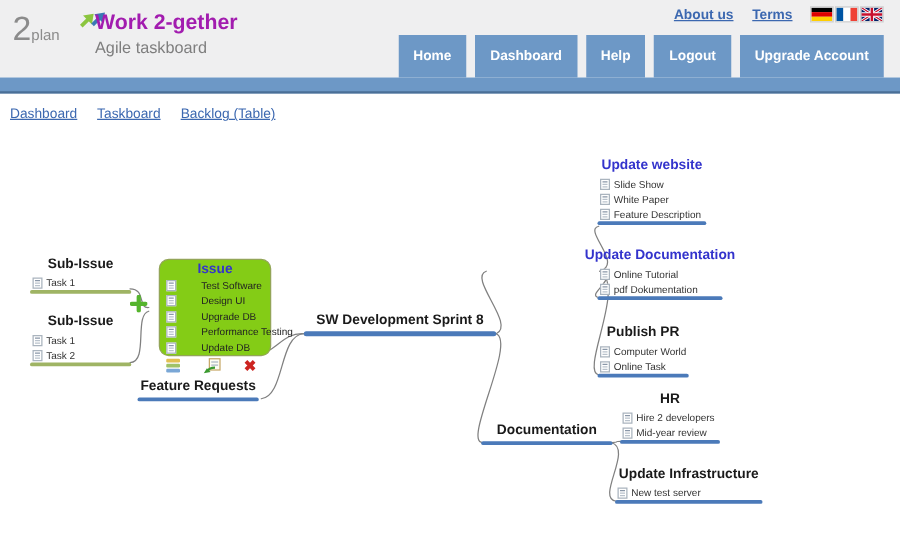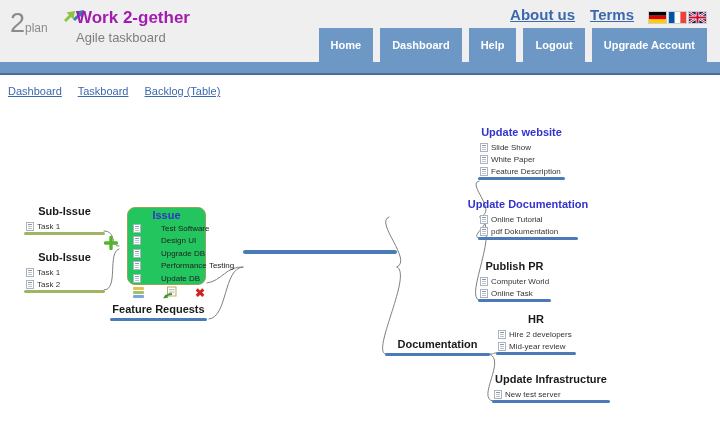--- a/index.html
+++ b/index.html
@@ -12,21 +12,21 @@
 
   
   header { position:absolute; left:0; top:0; width:720px; height:62px; background:#efeff0; }
   .logo { position:absolute; left:10px; top:8px; color:#8b8b8b; cursor:pointer; }
   .logo-2 { font-size:27px; line-height:30px; }
   .logo-plan { font-size:12px; }
   .logo-arrows { position:absolute; left:52px; top:-2px; }
   .titles { position:absolute; left:76px; top:8px; }
   .app-title { font-size:17px; font-weight:bold; color:#a21caf; }
   .app-subtitle { font-size:13px; color:#7e7e7e; margin-top:2px; }
-  .top-links { position:absolute; right:14px; top:6px; display:flex; align-items:flex-end; gap:15px; font-size:15px; }
+  .top-links { position:absolute; right:14px; top:6px; display:flex; align-items:flex-start; gap:15px; font-size:11px; }
   a.top-link { color:#3c68b0; text-decoration:underline; font-weight:bold; cursor:pointer; }
   .flags { display:flex; gap:3px; }
   .flags svg { display:block; outline:1px solid #cfcfcf; cursor:pointer; }
   .nav-buttons { position:absolute; right:13px; top:28px; display:flex; gap:7px; height:34px; }
   .nav-btn { background:#6d98c6; color:#fff; font-size:11px; font-weight:bold;
              display:flex; align-items:center; padding:0 12px; text-decoration:none; cursor:pointer; white-space:nowrap; }
   .blue-bar { position:absolute; top:62px; left:0; width:720px; height:13px;
               background:#6d98c6; border-bottom:2px solid #4a6f97; }
 
   
@@ -44,22 +44,22 @@
   .nlabel.blue { color:#3333cc; }
   .uline { height:3px; background:#4b7ab9; border-radius:2px; }
   .uline.thick { height:4px; }
   .uline.green { background:#9fb464; }
   .task { display:flex; align-items:center; gap:3px; height:12px; padding-left:2px; cursor:pointer; }
   .ttext { font-size:8px; color:#333; white-space:nowrap; }
   .ticon { width:8px; height:9px; background:#fff; border:1px solid #aab4be; position:relative; flex:0 0 auto; }
   .ticon::before { content:""; position:absolute; left:1px; right:1px; top:1px; height:1px;
                    background:#8a97a8; box-shadow:0 2px 0 #b9c2cc, 0 4px 0 #b9c2cc; }
 
-  .issue-box { position:absolute; left:127px; top:107px; width:79px; height:78px;
-               background:#22c55e; border:1px solid #93a558; border-radius:8px; padding:1px 3px; }
+  .issue-box { position:absolute; left:127px; top:107px; width:90px; height:78px;
+               background:#84cc16; border:1px solid #93a558; border-radius:8px; padding:1px 3px; }
   .issue-title { font-size:11px; font-weight:bold; color:#3333cc; text-align:center;
                  height:13px; line-height:13px; cursor:pointer; }
   .issue-box .task { height:12.5px;gap:20px; }
   .issue-box .ttext { color:#222; }
 
   .toolbar { position:absolute; left:133px; top:186px; width:72px;
              display:flex; justify-content:space-between; align-items:center; }
   .bars { display:flex; flex-direction:column; gap:1px; width:11px; cursor:pointer; }
   .bars div { height:3px; border-radius:1px; }
   .bar-y { background:#e2c052; } .bar-g { background:#9fc267; } .bar-b { background:#7aa7d6; }
@@ -143,20 +143,21 @@
       <path d="M480,117 C501,129 464,197 479,200"></path>
       <path d="M489,254 C497,254 490,253 497,253"></path>
       <path d="M489,254 C507,259 476,299 493,301"></path>
       <path d="M243,167 C223,168 228,217 209,219"></path>
       <path d="M243,167 C226,166 222,181 207,183"></path>
       <path d="M104,131 C117,131 110,147 119,146"></path>
       <path d="M104,190 C119,190 107,152 119,149"></path>
     </svg>
 
     <div class="node" style="left:243px; top:150px; width:154px;">
+      <span class="nlabel">SW Development Sprint 8</span>
       <div class="uline thick"></div>
     </div>
 
     <div class="node" style="left:24px; top:105px; width:81px;">
       <span class="nlabel">Sub-Issue</span>
       <div class="task">
         <span class="ticon"></span>
         <span class="ttext">Task 1</span>
       </div>
       <div class="uline green"></div>

